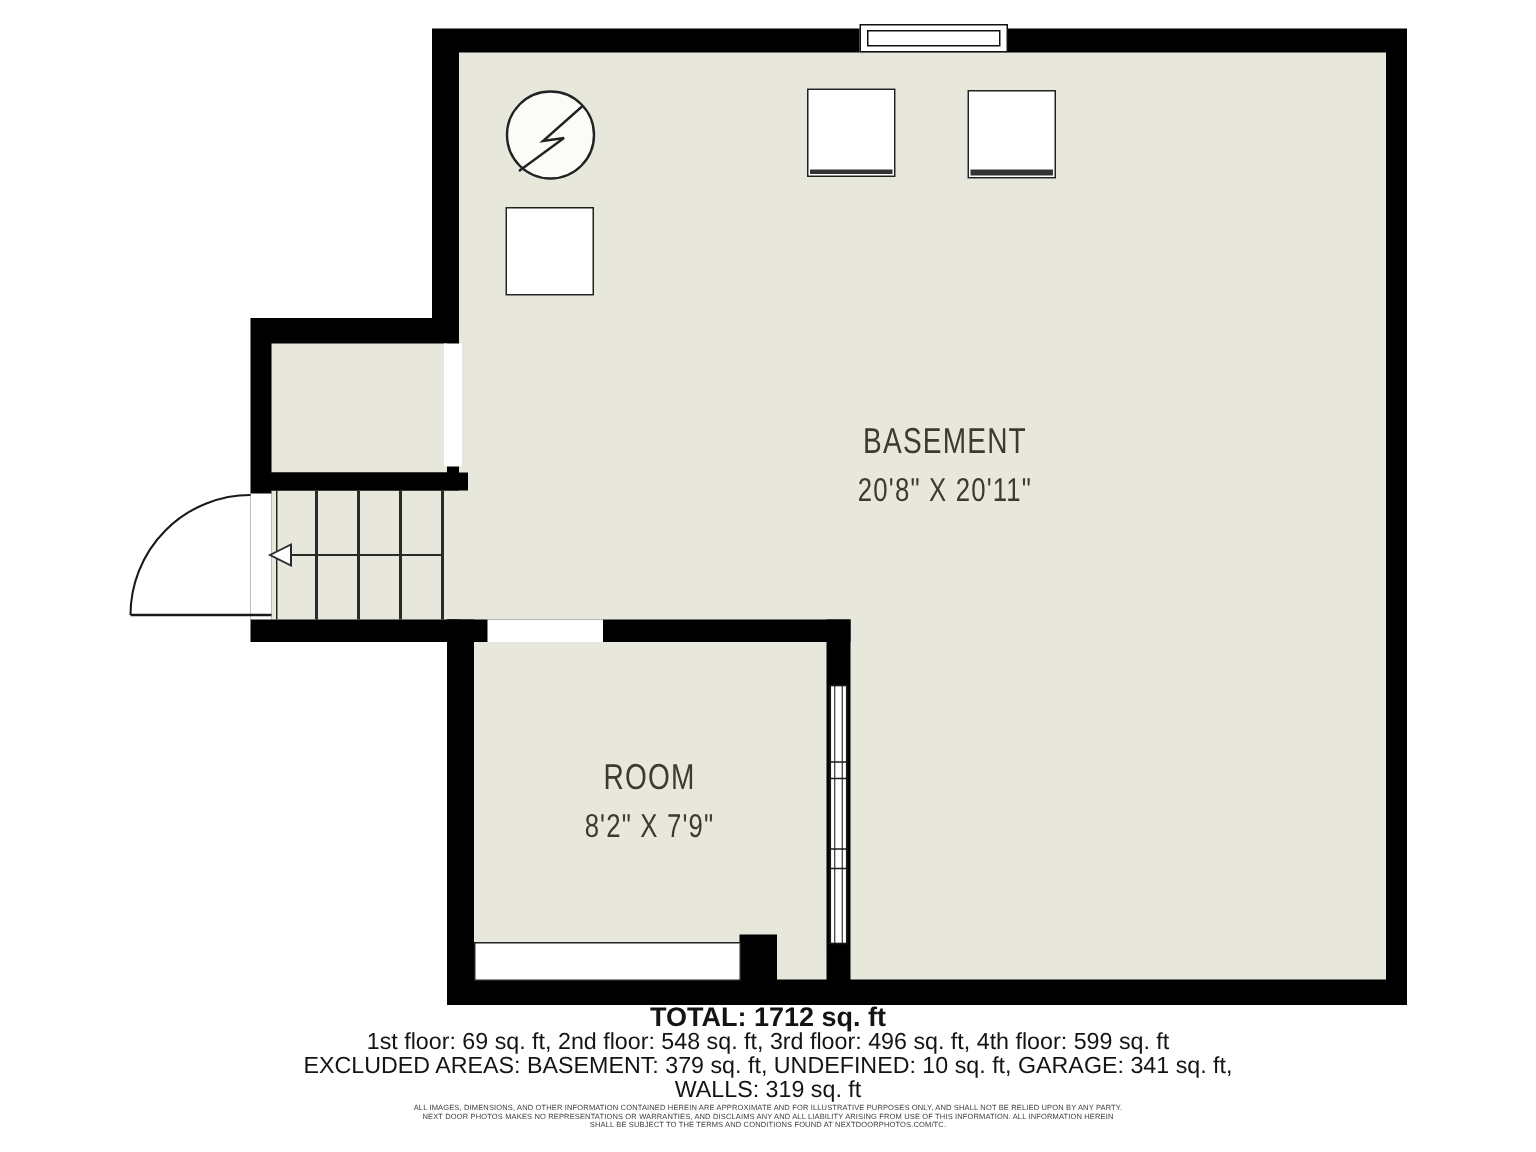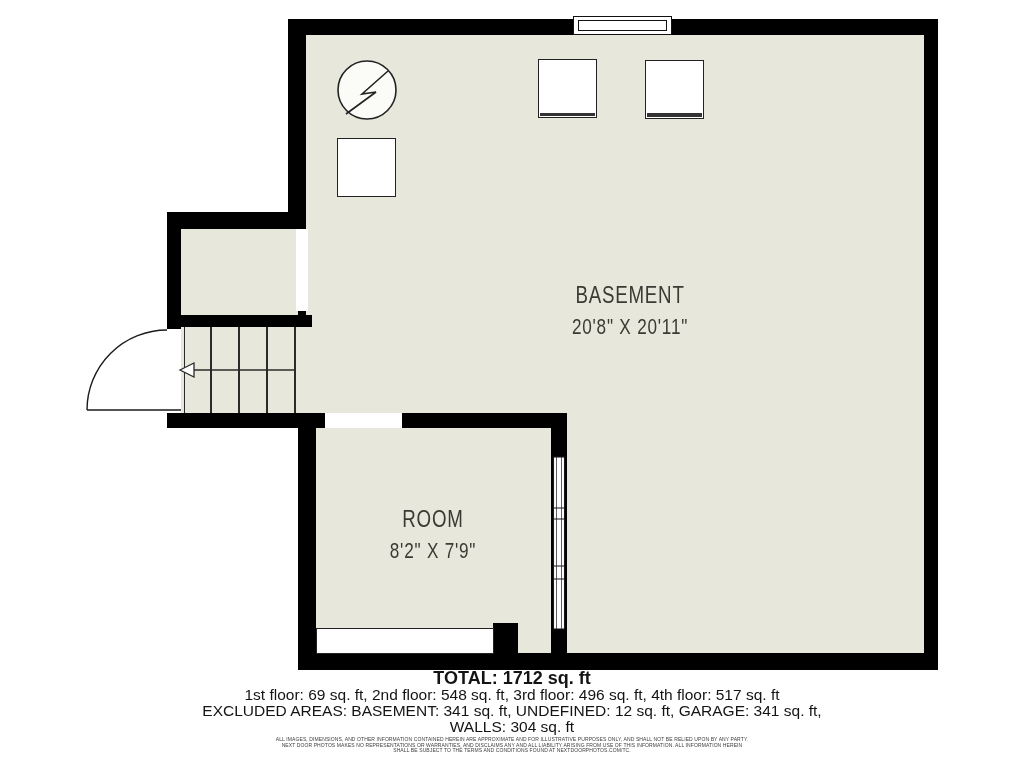--- a/index.html
+++ b/index.html
@@ -93,23 +93,23 @@
     <div class="rname">BASEMENT</div>
     <div class="rdims">20'8" X 20'11"</div>
   </div>
   <div class="room-label" style="left:283px;top:506px;width:300px;">
     <div class="rname">ROOM</div>
     <div class="rdims">8'2" X 7'9"</div>
   </div>
 
   <div class="summary">
     <div class="total">TOTAL: 1712 sq. ft</div>
-    <div class="srow">1st floor: 69 sq. ft, 2nd floor: 548 sq. ft, 3rd floor: 496 sq. ft, 4th floor: 517 sq. ft</div>
-    <div class="srow">EXCLUDED AREAS: BASEMENT: 341 sq. ft, UNDEFINED: 12 sq. ft, GARAGE: 341 sq. ft,</div>
-    <div class="srow">WALLS: 304 sq. ft</div>
+    <div class="srow">1st floor: 69 sq. ft, 2nd floor: 548 sq. ft, 3rd floor: 496 sq. ft, 4th floor: 599 sq. ft</div>
+    <div class="srow">EXCLUDED AREAS: BASEMENT: 379 sq. ft, UNDEFINED: 10 sq. ft, GARAGE: 341 sq. ft,</div>
+    <div class="srow">WALLS: 319 sq. ft</div>
   </div>
 
   <div class="disclaimer">
     <div>ALL IMAGES, DIMENSIONS, AND OTHER INFORMATION CONTAINED HEREIN ARE APPROXIMATE AND FOR ILLUSTRATIVE PURPOSES ONLY, AND SHALL NOT BE RELIED UPON BY ANY PARTY.</div>
     <div>NEXT DOOR PHOTOS MAKES NO REPRESENTATIONS OR WARRANTIES, AND DISCLAIMS ANY AND ALL LIABILITY ARISING FROM USE OF THIS INFORMATION. ALL INFORMATION HEREIN</div>
     <div>SHALL BE SUBJECT TO THE TERMS AND CONDITIONS FOUND AT NEXTDOORPHOTOS.COM/TC.</div>
   </div>
 
 </div>
 

